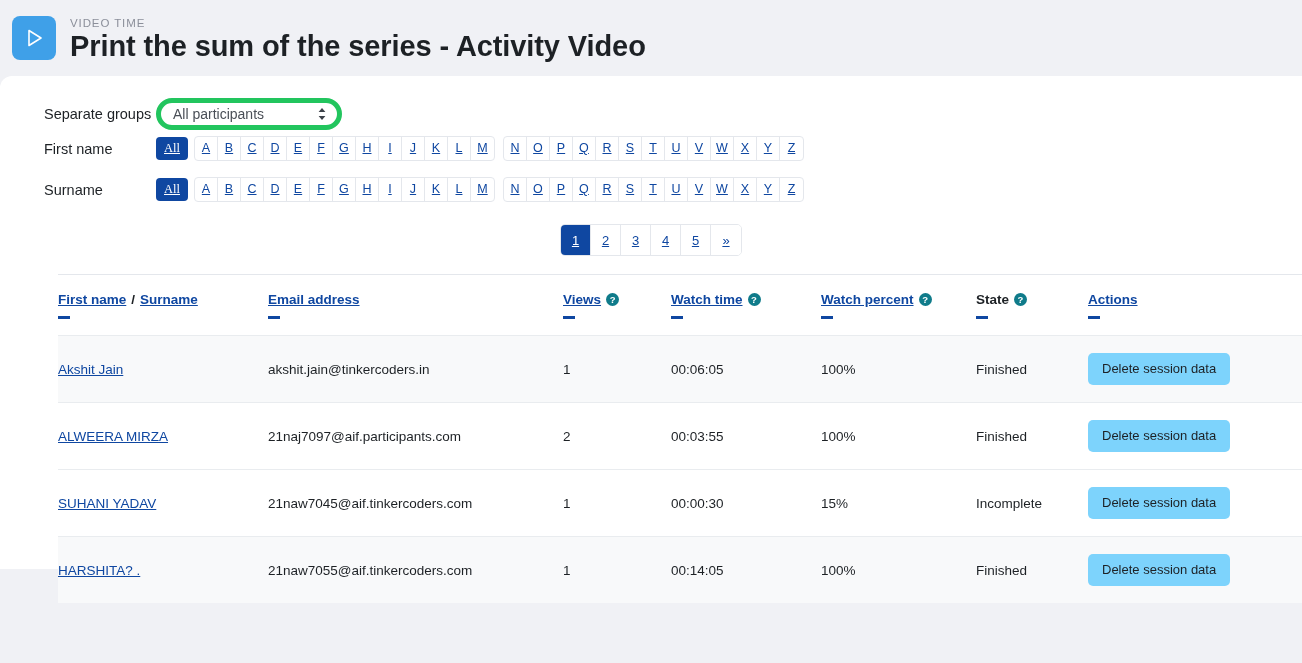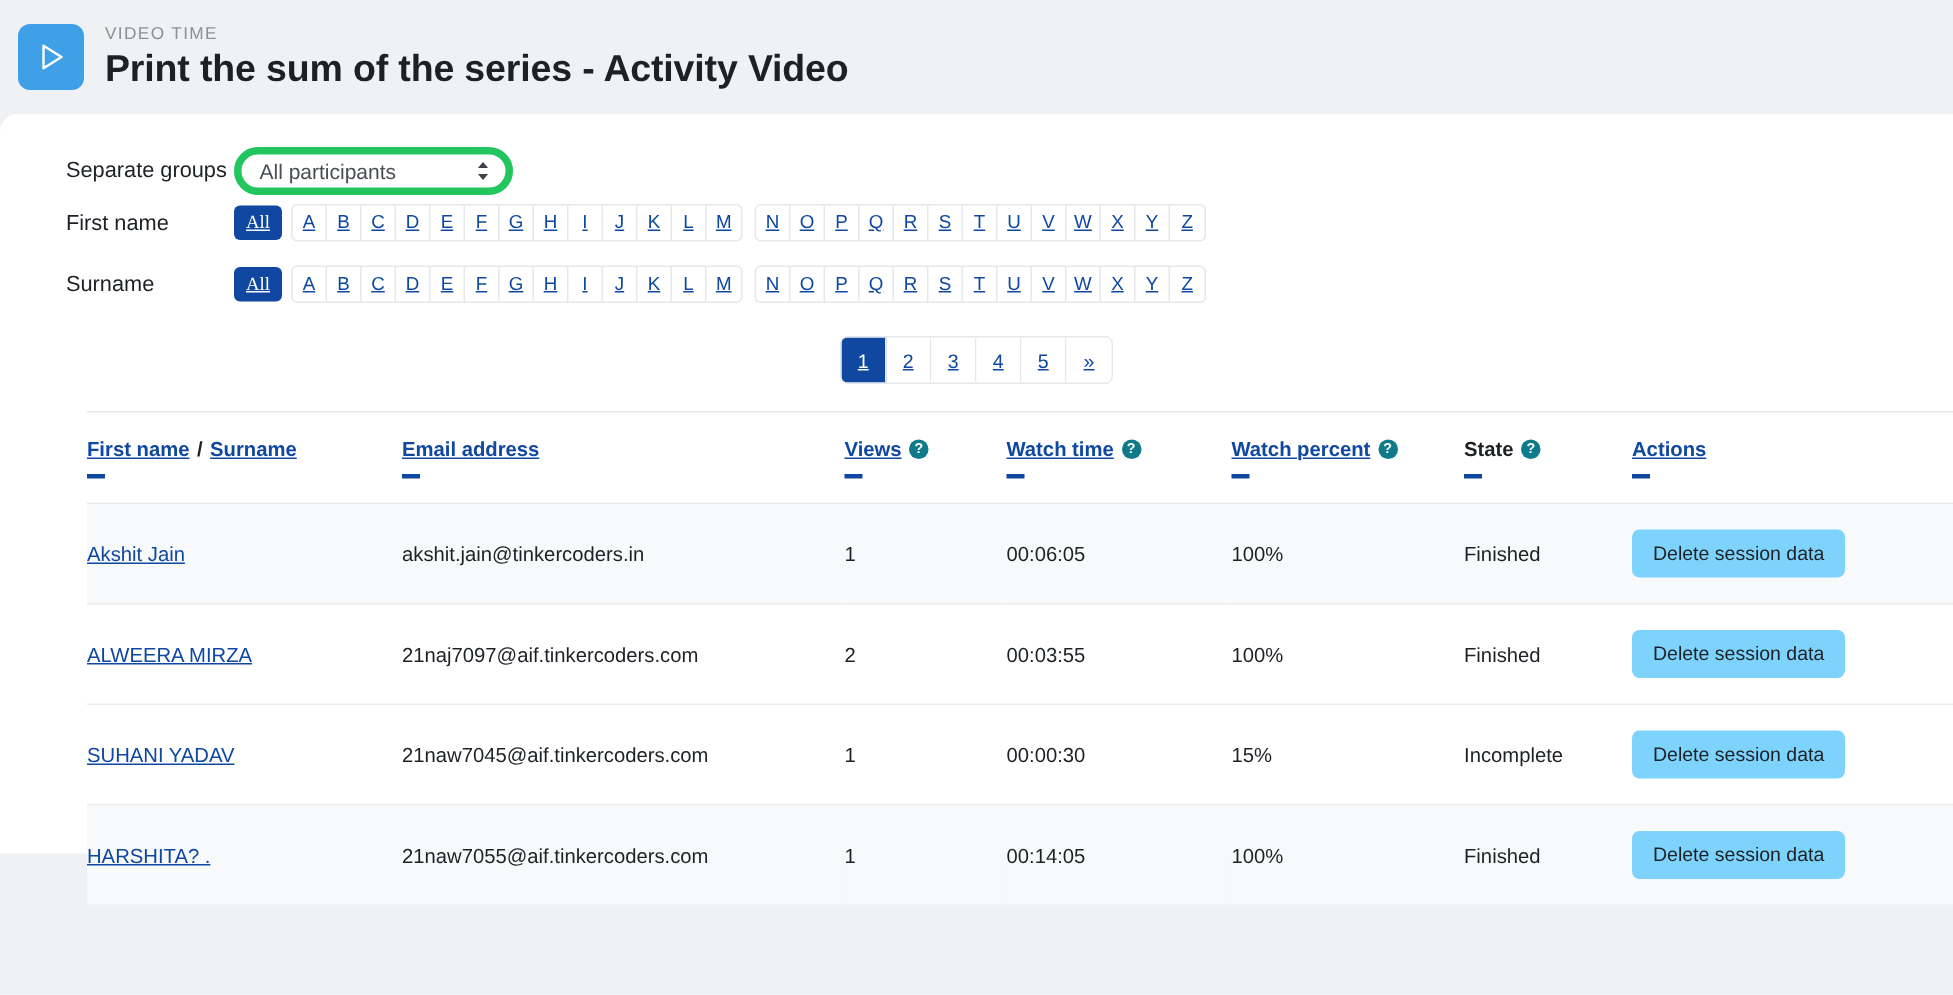--- a/index.html
+++ b/index.html
@@ -29,21 +29,21 @@
   .header-text { margin-left: 14px; }
   .eyebrow {
     font-size: 11.5px;
     letter-spacing: 0.9px;
     color: #8b8f9a;
     text-transform: uppercase;
     line-height: 14px;
     margin-bottom: 1px;
   }
   .page-title {
-    font-size: 25px;
+    font-size: 29px;
     font-weight: bold;
     color: #1d2125;
     line-height: 30px;
     letter-spacing: -0.1px;
   }
 
   
   .card {
     background: #ffffff;
     border-top-left-radius: 12px;
@@ -398,21 +398,21 @@
             <td class="name"><a>Akshit Jain</a></td>
             <td>akshit.jain@tinkercoders.in</td>
             <td>1</td>
             <td>00:06:05</td>
             <td>100%</td>
             <td>Finished</td>
             <td><button class="delete-btn">Delete session data</button></td>
           </tr>
           <tr class="">
             <td class="name"><a>ALWEERA MIRZA</a></td>
-            <td>21naj7097@aif.tinkercoders.com</td>
+            <td>21naj7097@aif.participants.com</td>
             <td>2</td>
             <td>00:03:55</td>
             <td>100%</td>
             <td>Finished</td>
             <td><button class="delete-btn">Delete session data</button></td>
           </tr>
           <tr class="">
             <td class="name"><a>SUHANI YADAV</a></td>
             <td>21naw7045@aif.tinkercoders.com</td>
             <td>1</td>

